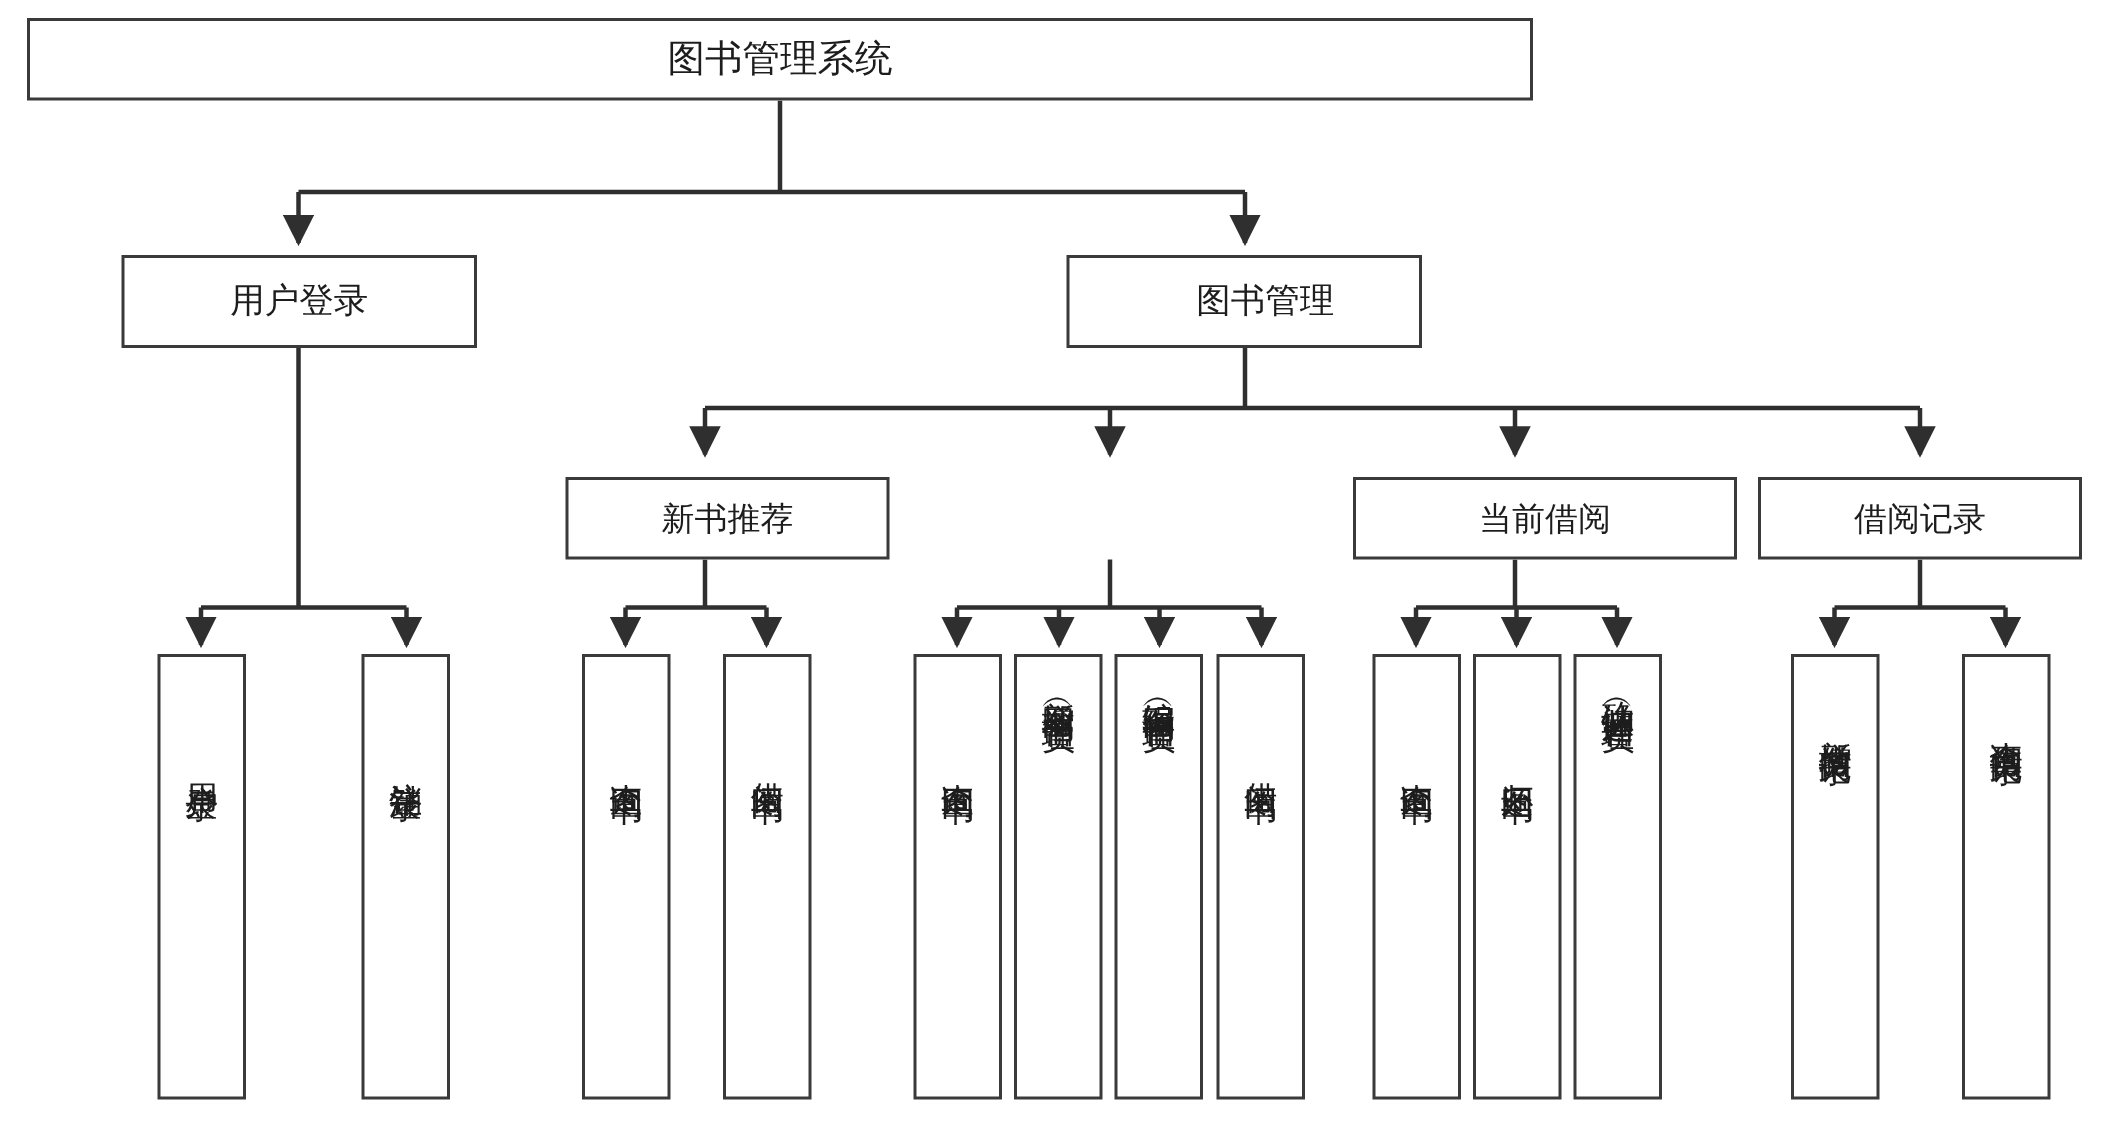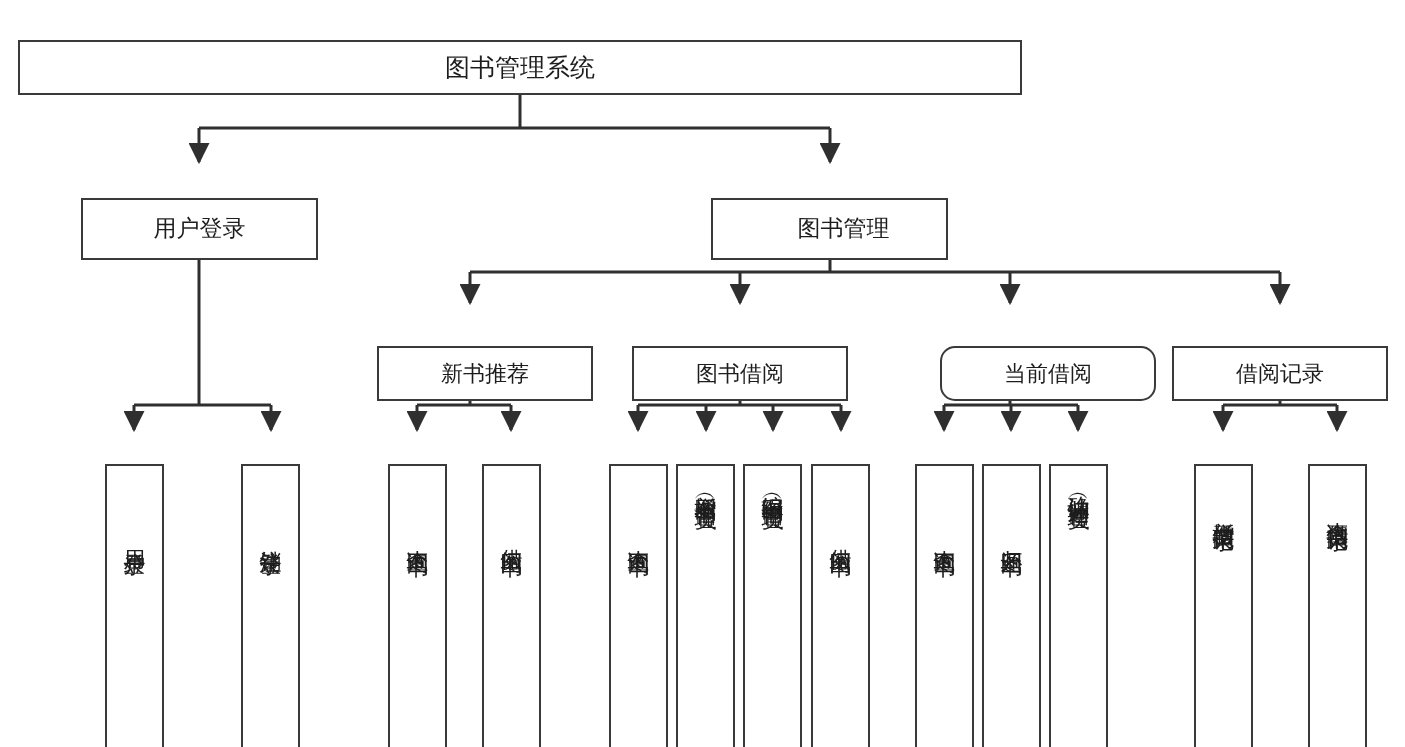--- a/index.html
+++ b/index.html
@@ -26,21 +26,20 @@
   }
   .node {
     position: absolute;
     box-sizing: border-box;
     background: #ffffff;
     border: 2px solid #3a3a3a;
     display: flex;
     align-items: center;
     justify-content: center;
     color: #1d1d1d;
-    margin-top: 28px;
   }
   .node .label {
     display: block;
     text-align: center;
     line-height: 1.18;
   }
   .node-root .label { font-size: 25px; }
   .node-l2 .label { font-size: 23px; }
   .node-l3 .label { font-size: 22px; }
   .node-leaf {
@@ -131,24 +130,21 @@
   <div class="node node-l2" style="left:81px; top:170px; width:237px; height:62px;">
     <span class="label">用户登录</span>
   </div>
   <div class="node node-l2" style="left:711px; top:170px; width:237px; height:62px;padding-left:28px;">
     <span class="label">图书管理</span>
   </div>
 
   <div class="node node-l3" style="left:377px; top:318px; width:216px; height:55px;">
     <span class="label">新书推荐</span>
   </div>
-  <div class="node node-l3" style="left:632px; top:318px; width:216px; height:55px;">
-    <span class="label">图书借阅</span>
-  </div>
-  <div class="node node-l3" style="left:940px; top:318px; width:216px; height:55px;border-radius:15px;">
+  <div class="node node-l3" style="left:902px; top:318px; width:256px; height:55px;">
     <span class="label">当前借阅</span>
   </div>
   <div class="node node-l3" style="left:1172px; top:318px; width:216px; height:55px;">
     <span class="label">借阅记录</span>
   </div>
 
   <div class="node node-leaf leaf-short" style="left:105px; top:436px; width:59px; height:297px;">
     <span class="label">用户登录</span>
   </div>
   <div class="node node-leaf leaf-short" style="left:241px; top:436px; width:59px; height:297px;">

